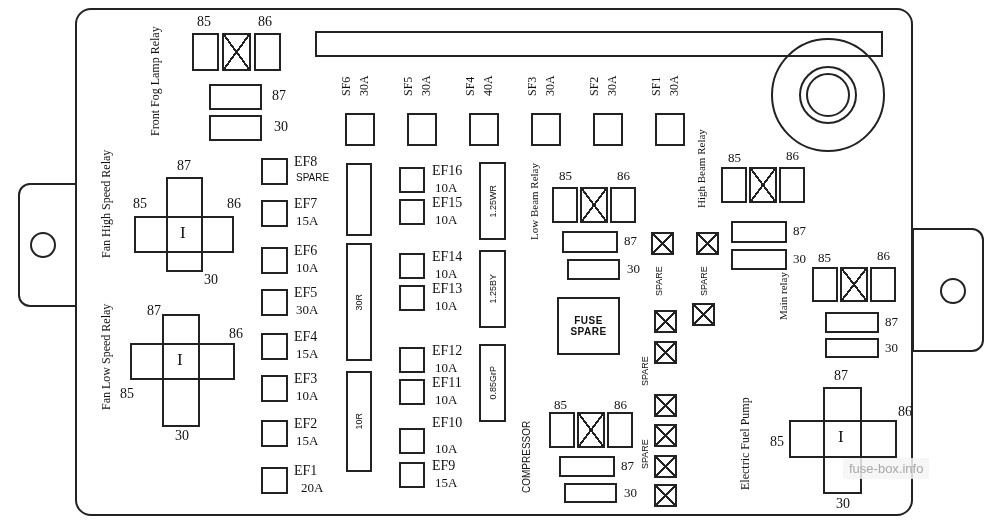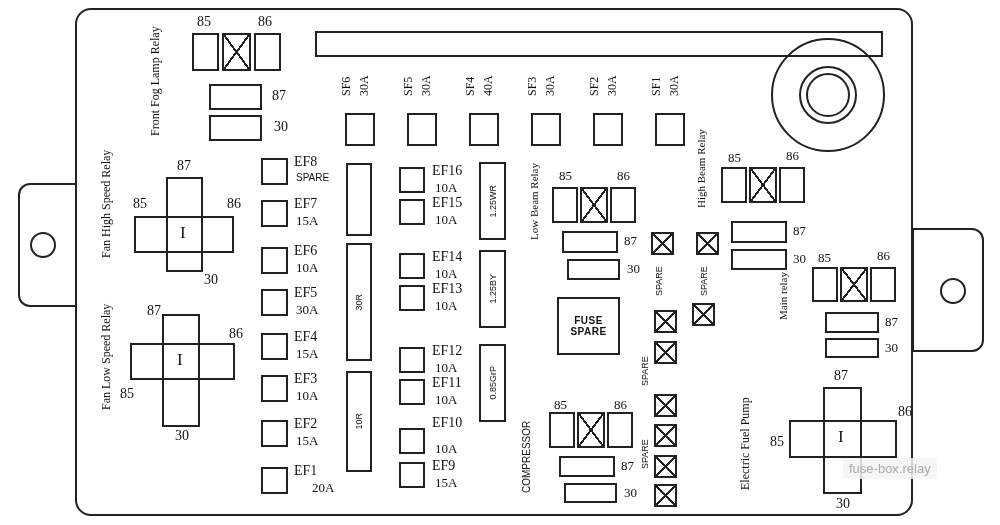--- a/index.html
+++ b/index.html
@@ -124,21 +124,21 @@
     <div class="lbl" style="left:294px;top:330px;">EF4</div>
     <div class="lbl sm" style="left:296px;top:347px;">15A</div>
     <div class="box" style="left:261px;top:375px;width:27px;height:27px;"></div>
     <div class="lbl" style="left:294px;top:372px;">EF3</div>
     <div class="lbl sm" style="left:296px;top:389px;">10A</div>
     <div class="box" style="left:261px;top:420px;width:27px;height:27px;"></div>
     <div class="lbl" style="left:294px;top:417px;">EF2</div>
     <div class="lbl sm" style="left:296px;top:434px;">15A</div>
     <div class="box" style="left:261px;top:467px;width:27px;height:27px;"></div>
     <div class="lbl" style="left:294px;top:464px;">EF1</div>
-    <div class="lbl sm" style="left:312px;top:481px;">20A</div>
+    <div class="lbl sm" style="left:301px;top:481px;">20A</div>
 
     <div class="box" style="left:346px;top:163px;width:26px;height:73px;"></div>
     <div class="box wirebox" style="left:346px;top:243px;width:26px;height:118px;">
       <span>30R</span>
     </div>
     <div class="box wirebox" style="left:346px;top:371px;width:26px;height:101px;">
       <span>10R</span>
     </div>
   </div>
 
@@ -256,15 +256,15 @@
     <div class="vtext" style="left:739px;top:382px;height:124px;">Electric Fuel Pump</div>
     <div class="lbl" style="left:834px;top:369px;">87</div>
     <div class="box" style="left:823px;top:387px;width:39px;height:107px;"></div>
     <div class="lbl" style="left:898px;top:405px;">86</div>
     <div class="box" style="left:789px;top:420px;width:108px;height:38px;"></div>
     <div class="lbl" style="left:770px;top:435px;">85</div>
     <div class="ibar" style="left:838px;top:428px;">I</div>
     <div class="lbl" style="left:836px;top:497px;">30</div>
   </div>
 
-  <div class="watermark" style="left:843px;top:458px;">fuse-box.relay</div>
+  <div class="watermark" style="left:843px;top:458px;">fuse-box.info</div>
 
 </div>
 
 </body></html>

